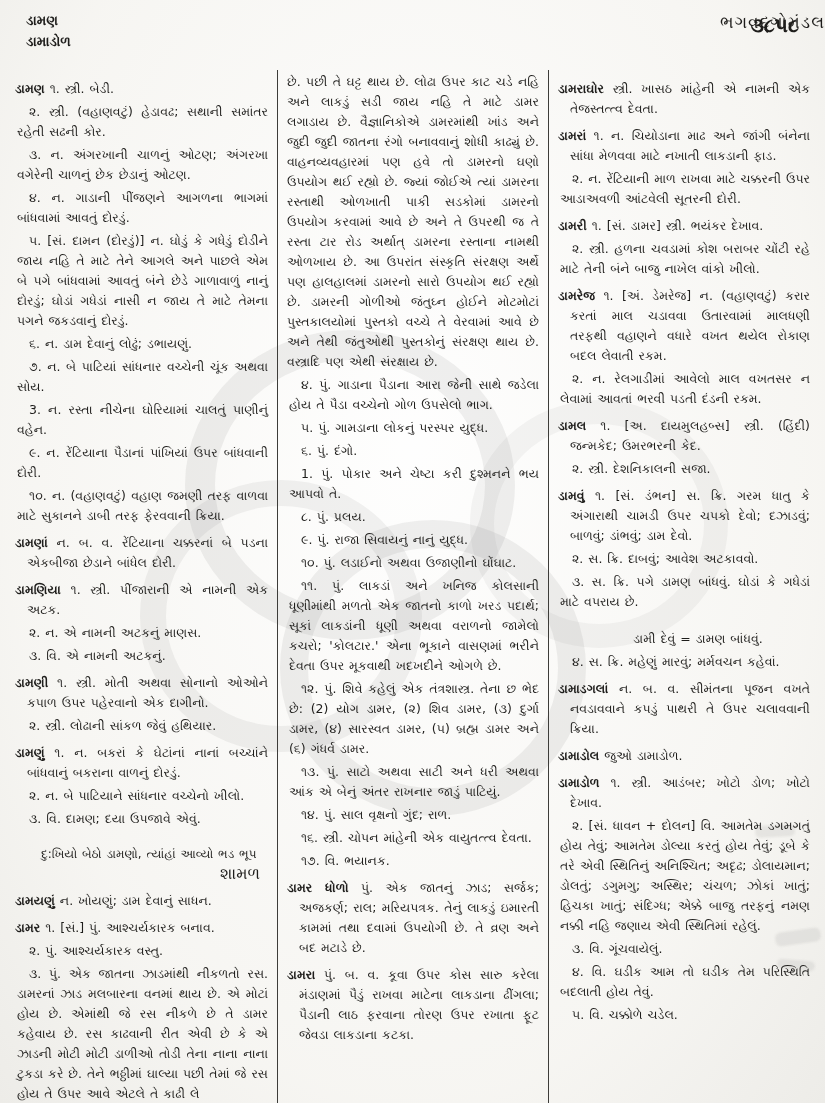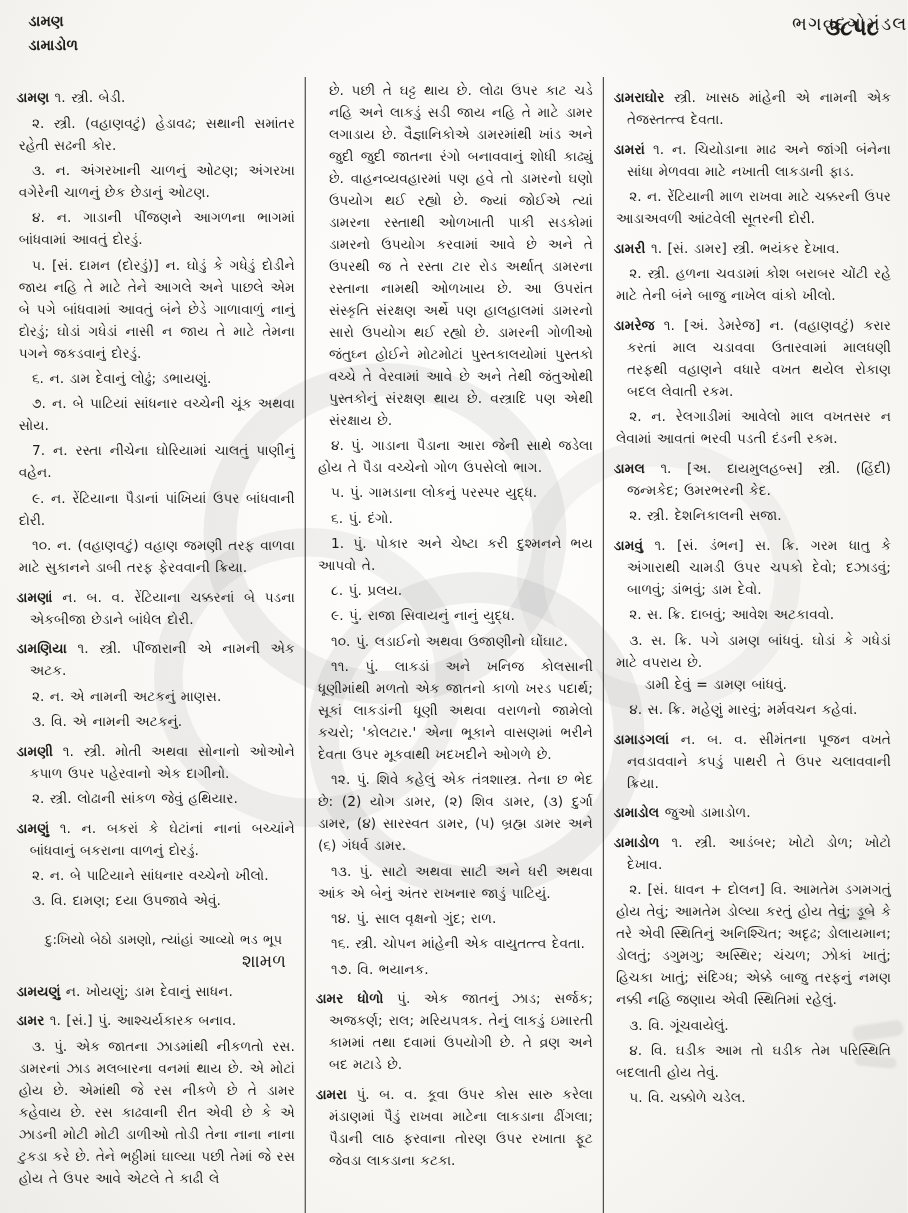--- a/index.html
+++ b/index.html
@@ -52,24 +52,24 @@
   .col + .col{border-left:1.5px solid #3d3c39;}
   p.blk{
     margin:0;
     font-size:12.5px;
     line-height:20px;
     text-align:justify;
     word-spacing:1px;
   }
   p.entry{margin-top:7px;padding-left:12px;text-indent:-12px;}
   p.sense{margin-top:3px;padding-left:2px;text-indent:12px;}
-  p.cont{margin-top:0;margin-left:12px;}
+  p.cont{margin-top:0;}
   p.verse{margin-top:15px;padding-left:26px;font-size:12px;text-align:left;}
   p.attrib{margin-top:0;text-align:right;padding-right:8px;font-size:16px;}
-  p.idiom{margin-top:0;padding-left:28px;text-align:left;}
+  p.idiom{margin-top:17px;padding-left:28px;text-align:center;}
   .head{font-weight:bold;}
 </style>
 </head>
 <body>
 
 <div class="page">
 
   <div class="wm wm1"></div>
   <div class="wm wm2"></div>
   <div class="wm wm3"></div>
@@ -89,36 +89,37 @@
 
   <main class="columns">
       <div class="col">
         <p class="blk entry"><span class="head">ડામણ</span> ૧. સ્ત્રી. બેડી.</p>
         <p class="blk sense">૨. સ્ત્રી. (વહાણવટું) હેડાવઢ; સથાની સમાંતર રહેતી સઢની કોર.</p>
         <p class="blk sense">૩. ન. અંગરખાની ચાળનું ઓટણ; અંગરખા વગેરેની ચાળનું છેક છેડાનું ઓટણ.</p>
         <p class="blk sense">૪. ન. ગાડાની પીંજણને આગળના ભાગમાં બાંધવામાં આવતું દોરડું.</p>
         <p class="blk sense">૫. [સં. દામન (દોરડું)] ન. ઘોડું કે ગધેડું દોડીને જાય નહિ તે માટે તેને આગલે અને પાછલે એમ બે પગે બાંધવામાં આવતું બંને છેડે ગાળાવાળું નાનું દોરડું; ઘોડાં ગધેડાં નાસી ન જાય તે માટે તેમના પગને જકડવાનું દોરડું.</p>
         <p class="blk sense">૬. ન. ડામ દેવાનું લોઢું; ડભાયણું.</p>
         <p class="blk sense">૭. ન. બે પાટિયાં સાંધનાર વચ્ચેની ચૂંક અથવા સોય.</p>
-        <p class="blk sense">7. ન. રસ્તા નીચેના ઘોરિયામાં ચાલતું પાણીનું વહેન.</p>
+        <p class="blk sense">3. ન. રસ્તા નીચેના ઘોરિયામાં ચાલતું પાણીનું વહેન.</p>
         <p class="blk sense">૯. ન. રેંટિયાના પૈડાનાં પાંખિયાં ઉપર બાંધવાની દોરી.</p>
         <p class="blk sense">૧૦. ન. (વહાણવટું) વહાણ જમણી તરફ વાળવા માટે સુકાનને ડાબી તરફ ફેરવવાની ક્રિયા.</p>
         <p class="blk entry"><span class="head">ડામણાં</span> ન. બ. વ. રેંટિયાના ચક્કરનાં બે પડના એકબીજા છેડાને બાંધેલ દોરી.</p>
         <p class="blk entry"><span class="head">ડામણિયા</span> ૧. સ્ત્રી. પીંજારાની એ નામની એક અટક.</p>
         <p class="blk sense">૨. ન. એ નામની અટકનું માણસ.</p>
         <p class="blk sense">૩. વિ. એ નામની અટકનું.</p>
         <p class="blk entry"><span class="head">ડામણી</span> ૧. સ્ત્રી. મોતી અથવા સોનાનો ઓઓને કપાળ ઉપર પહેરવાનો એક દાગીનો.</p>
         <p class="blk sense">૨. સ્ત્રી. લોઢાની સાંકળ જેવું હથિયાર.</p>
         <p class="blk entry"><span class="head">ડામણું</span> ૧. ન. બકરાં કે ઘેટાંનાં નાનાં બચ્ચાંને બાંધવાનું બકરાના વાળનું દોરડું.</p>
         <p class="blk sense">૨. ન. બે પાટિયાને સાંધનાર વચ્ચેનો ખીલો.</p>
         <p class="blk sense">૩. વિ. દામણ; દયા ઉપજાવે એવું.</p>
         <p class="blk verse">દુ:ખિયો બેઠો ડામણો, ત્યાંહાં આવ્યો ભડ ભૂપ</p>
         <p class="blk attrib">શામળ</p>
         <p class="blk entry"><span class="head">ડામયણું</span> ન. ખોયણું; ડામ દેવાનું સાધન.</p>
         <p class="blk entry"><span class="head">ડામર</span> ૧. [સં.] પું. આશ્ચર્યકારક બનાવ.</p>
+        <p class="blk sense">૨. પું. આશ્ચર્યકારક વસ્તુ.</p>
         <p class="blk sense">૩. પું. એક જાતના ઝાડમાંથી નીકળતો રસ. ડામરનાં ઝાડ મલબારના વનમાં થાય છે. એ મોટાં હોય છે. એમાંથી જે રસ નીકળે છે તે ડામર કહેવાય છે. રસ કાઢવાની રીત એવી છે કે એ ઝાડની મોટી મોટી ડાળીઓ તોડી તેના નાના નાના ટુકડા કરે છે. તેને ભઠ્ઠીમાં ઘાલ્યા પછી તેમાં જે રસ હોય તે ઉપર આવે એટલે તે કાઢી લે</p>
       </div>
       <div class="col">
         <p class="blk cont">છે. પછી તે ઘટ્ટ થાય છે. લોઢા ઉપર કાટ ચડે નહિ અને લાકડું સડી જાય નહિ તે માટે ડામર લગાડાય છે. વૈજ્ઞાનિકોએ ડામરમાંથી ખાંડ અને જુદી જુદી જાતના રંગો બનાવવાનું શોધી કાઢ્યું છે. વાહનવ્યવહારમાં પણ હવે તો ડામરનો ઘણો ઉપયોગ થઈ રહ્યો છે. જ્યાં જોઈએ ત્યાં ડામરના રસ્તાથી ઓળખાતી પાકી સડકોમાં ડામરનો ઉપયોગ કરવામાં આવે છે અને તે ઉપરથી જ તે રસ્તા ટાર રોડ અર્થાત્ ડામરના રસ્તાના નામથી ઓળખાય છે. આ ઉપરાંત સંસ્કૃતિ સંરક્ષણ અર્થે પણ હાલહાલમાં ડામરનો સારો ઉપયોગ થઈ રહ્યો છે. ડામરની ગોળીઓ જંતુઘ્ન હોઈને મોટમોટાં પુસ્તકાલયોમાં પુસ્તકો વચ્ચે તે વેરવામાં આવે છે અને તેથી જંતુઓથી પુસ્તકોનું સંરક્ષણ થાય છે. વસ્ત્રાદિ પણ એથી સંરક્ષાય છે.</p>
         <p class="blk sense">૪. પું. ગાડાના પૈડાના આરા જેની સાથે જડેલા હોય તે પૈડા વચ્ચેનો ગોળ ઉપસેલો ભાગ.</p>
         <p class="blk sense">૫. પું. ગામડાના લોકનું પરસ્પર યુદ્ધ.</p>
         <p class="blk sense">૬. પું. દંગો.</p>
         <p class="blk sense">1. પું. પોકાર અને ચેષ્ટા કરી દુશ્મનને ભય આપવો તે.</p>
         <p class="blk sense">૮. પું. પ્રલય.</p>
         <p class="blk sense">૯. પું. રાજા સિવાયનું નાનું યુદ્ધ.</p>

